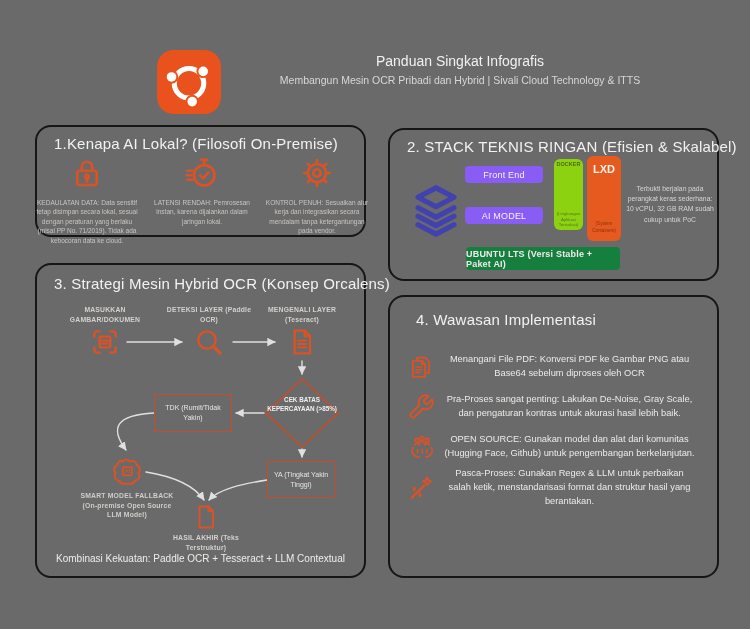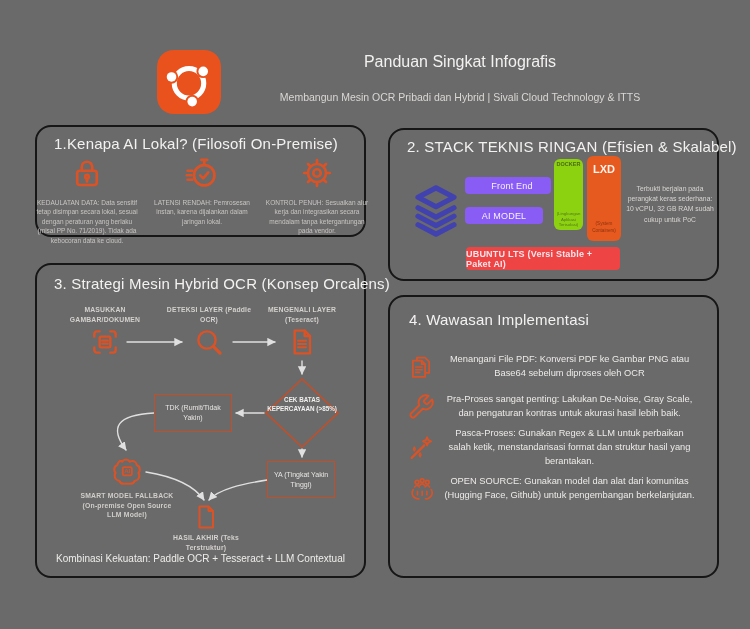--- a/index.html
+++ b/index.html
@@ -3,40 +3,40 @@
 <meta charset="utf-8">
 <style>
   html,body{margin:0;padding:0;background:#6a6a6a;}
   .stage{position:relative;width:750px;height:629px;background:#6a6a6a;overflow:hidden;
          font-family:"Liberation Sans","DejaVu Sans",sans-serif;}
   .panel{position:absolute;border:2.5px solid #161616;border-radius:16px;box-sizing:border-box;}
   .ptitle{position:absolute;color:#f3f2f1;font-size:15px;font-weight:500;letter-spacing:.2px;white-space:nowrap;}
   
   .logo{position:absolute;left:157px;top:50px;width:64px;height:64px;}
   .htext{position:absolute;left:215px;top:53px;width:490px;text-align:center;color:#f2f1f0;}
-  .h1{font-size:16px;margin-bottom:20px;}
+  .h1{font-size:14px;margin-bottom:5px;}
   .h2{font-size:19px;font-weight:500;margin-bottom:7px;letter-spacing:.2px;}
   .h3{font-size:10.5px;color:#dad7d4;}
   
   .p1col{position:absolute;top:26px;width:104px;text-align:center;}
   .p1col .ic{height:40px;display:flex;align-items:center;justify-content:center;margin-bottom:5px;}
   .p1col .tx{font-size:6.5px;line-height:1.45;color:#c9c6c3;}
   
   .pill{position:absolute;width:78px;height:17px;background:#8a5cf6;border-radius:4px;color:#f5f3ff;
         font-size:9px;display:flex;align-items:center;justify-content:center;letter-spacing:.2px;}
   .vbox{position:absolute;border-radius:6px;color:#fff;text-align:center;display:flex;flex-direction:column;
         align-items:center;justify-content:center;box-sizing:border-box;padding:2px;gap:44px;}
   .docker{background:#8cd211;}
   .docker .t{font-size:5.5px;font-weight:bold;color:#4c6a10;}
   .docker .s{font-size:4.3px;color:#55761b;line-height:1.3;}
   .lxd{background:#e6591f;}
   .lxd .t{font-size:11px;font-weight:bold;color:#fdf2ec;}
   .lxd .s{font-size:4.6px;color:#8f3410;line-height:1.35;margin-top:2px;}
   .note{position:absolute;font-size:6.8px;line-height:1.5;color:#d8d5d2;text-align:center;}
-  .basebar{position:absolute;background:#ef4444;border-radius:4px;color:#f3e7ee;font-size:9px;font-weight:bold;
+  .basebar{position:absolute;background:#15803d;border-radius:4px;color:#f3e7ee;font-size:9px;font-weight:bold;
            display:flex;align-items:center;justify-content:center;letter-spacing:.2px;}
   
   .flabel{position:absolute;width:100px;text-align:center;font-size:6.8px;font-weight:600;
           color:#d4d1ce;line-height:1.4;letter-spacing:.2px;}
   .fbox{position:absolute;border:1.5px solid #c44e28;color:#e8e6e4;font-size:7px;line-height:1.4;
         display:flex;align-items:center;justify-content:center;text-align:center;box-sizing:border-box;padding:2px;}
   .dtext{position:absolute;width:74px;text-align:center;font-size:6.3px;font-weight:600;color:#f2f1f0;line-height:1.45;}
   .ficon{position:absolute;}
   .p3footer{position:absolute;left:0;right:0;text-align:center;font-size:10px;font-weight:500;color:#efeeec;}
   
@@ -109,21 +109,21 @@
   <div class="panel" style="left:388px;top:128px;width:331px;height:153px;">
     <div class="ptitle" style="left:17px;top:8px;">2. STACK TEKNIS RINGAN (Efisien &amp; Skalabel)</div>
 
     <svg style="position:absolute;left:22px;top:55px;" width="48" height="52" viewBox="0 0 100 110" fill="none" stroke="#4141b0" stroke-width="11" stroke-linejoin="round" stroke-linecap="round">
       <path d="M50 6 L88 26 L50 46 L12 26 Z"></path>
       <path d="M12 48 L50 68 L88 48"></path>
       <path d="M12 66 L50 86 L88 66"></path>
       <path d="M12 84 L50 104 L88 84"></path>
     </svg>
 
-    <div class="pill" style="left:75px;top:47px;padding-left:8px;">Front End</div>
+    <div class="pill" style="left:75px;top:36px;">Front End</div>
     <div class="pill" style="left:75px;top:77px;">AI MODEL</div>
 
     <div class="vbox docker" style="left:164px;top:29px;width:29px;height:71px;">
       <div class="t">DOCKER</div>
       <div class="s">(Lingkungan Aplikasi Terisolasi)</div>
     </div>
     <div class="vbox lxd" style="left:197px;top:26px;width:34px;height:85px;">
       <div class="t">LXD</div>
       <div class="s">(System Containers)</div>
     </div>
@@ -191,21 +191,21 @@
     <svg class="oicon ficon" style="left:157px;top:238px;" width="24" height="28" viewBox="0 0 24 26">
       <path d="M5.5 2.5 h9 l4.5 4.5 V23.5 h-13.5 z" stroke-width="2"></path>
         <path d="M14.5 2.5 v4.5 h4.5" stroke-width="2"></path>
     </svg>
     <div class="flabel" style="left:119px;top:268px;">HASIL AKHIR (Teks Terstruktur)</div>
 
     <div class="p3footer" style="top:288px;">Kombinasi Kekuatan: Paddle OCR + Tesseract + LLM Contextual</div>
   </div>
 
   <div class="panel" style="left:388px;top:295px;width:331px;height:283px;">
-    <div class="ptitle" style="left:19px;top:14px;font-size:15px;">4. Wawasan Implementasi</div>
+    <div class="ptitle" style="left:26px;top:14px;font-size:15px;">4. Wawasan Implementasi</div>
 
     <div class="p4rows">
 
       <div class="p4row">
         <div class="ic">
           <svg class="oicon" width="28" height="30" viewBox="0 0 24 24" style="stroke-width:1.5;">
             <path d="M8.5 6.5 V4 h7 l3.5 3.5 v9.5 h-3"></path>
             <path d="M5 6.5 h7.5 l3 3 V20.5 H5 z"></path>
               <path d="M12.5 6.5 v3 h3"></path>
             <path d="M7.5 12 h5.5 M7.5 14.3 h5.5 M7.5 16.6 h3.5" stroke-width="1.3"></path>
@@ -214,45 +214,45 @@
         <div class="tx">Menangani File PDF: Konversi PDF ke Gambar PNG atau Base64 sebelum diproses oleh OCR</div>
       </div>
 
       <div class="p4row">
         <div class="ic">
           <svg class="oicon" width="28" height="28" viewBox="0 0 24 24" style="stroke-width:1.7;">
             <path d="M14.7 6.3a1 1 0 0 0 0 1.4l1.6 1.6a1 1 0 0 0 1.4 0l3.77-3.77a6 6 0 0 1-7.94 7.94l-6.91 6.91a2.12 2.12 0 0 1-3-3l6.91-6.91a6 6 0 0 1 7.94-7.94l-3.76 3.76z"></path>
           </svg>
         </div>
         <div class="tx">Pra-Proses sangat penting: Lakukan De-Noise, Gray Scale, dan pengaturan kontras untuk akurasi hasil lebih baik.</div>
-      </div>
-
-      <div class="p4row">
-        <div class="ic">
-          <svg class="oicon" width="28" height="28" viewBox="0 0 24 24" style="stroke-width:1.6;">
-            <path d="M4 20.5 L14.8 9.7" stroke-width="2"></path>
-            <path d="M17.2 2.8 l1 2.5 2.5 1 -2.5 1 -1 2.5 -1 -2.5 -2.5 -1 2.5 -1 z"></path>
-            <path d="M6.3 11.2 l.8 1.7 -.8 1.7 -.8 -1.7 z" stroke-width="1.2"></path>
-            <path d="M11.2 16.2 l.8 1.7 -.8 1.7 -.8 -1.7 z" stroke-width="1.2"></path>
-          </svg>
-        </div>
-        <div class="tx">Pasca-Proses: Gunakan Regex &amp; LLM untuk perbaikan salah ketik, menstandarisasi format dan struktur hasil yang berantakan.</div>
       </div>
 
       <div class="p4row">
         <div class="ic">
           <svg class="oicon" width="28" height="28" viewBox="0 0 24 24" style="stroke-width:1.4;">
             <circle cx="8.6" cy="6.2" r="1.6"></circle>
               <circle cx="13" cy="4.8" r="1.6"></circle>
               <circle cx="17.4" cy="6.2" r="1.6"></circle>
             <path d="M6.7 10.2 a2.1 2.1 0 0 1 3.8 0 M11.1 8.8 a2.1 2.1 0 0 1 3.8 0 M15.5 10.2 a2.1 2.1 0 0 1 3.8 0"></path>
             <path d="M5.2 12.5 c-1.4 2.6 -.7 5.4 1.6 7 1 .7 2.2 1 3.4 .9"></path>
             <path d="M20.8 12.5 c1.4 2.6 .7 5.4 -1.6 7 -1 .7 -2.2 1 -3.4 .9"></path>
             <path d="M9 14 v3 M13 14 v3.5 M17 14 v3"></path>
           </svg>
         </div>
         <div class="tx">OPEN SOURCE: Gunakan model dan alat dari komunitas (Hugging Face, Github) untuk pengembangan berkelanjutan.</div>
       </div>
 
+      <div class="p4row">
+        <div class="ic">
+          <svg class="oicon" width="28" height="28" viewBox="0 0 24 24" style="stroke-width:1.6;">
+            <path d="M4 20.5 L14.8 9.7" stroke-width="2"></path>
+            <path d="M17.2 2.8 l1 2.5 2.5 1 -2.5 1 -1 2.5 -1 -2.5 -2.5 -1 2.5 -1 z"></path>
+            <path d="M6.3 11.2 l.8 1.7 -.8 1.7 -.8 -1.7 z" stroke-width="1.2"></path>
+            <path d="M11.2 16.2 l.8 1.7 -.8 1.7 -.8 -1.7 z" stroke-width="1.2"></path>
+          </svg>
+        </div>
+        <div class="tx">Pasca-Proses: Gunakan Regex &amp; LLM untuk perbaikan salah ketik, menstandarisasi format dan struktur hasil yang berantakan.</div>
+      </div>
+
     </div>
   </div>
 
 </div>
 
 </body></html>

